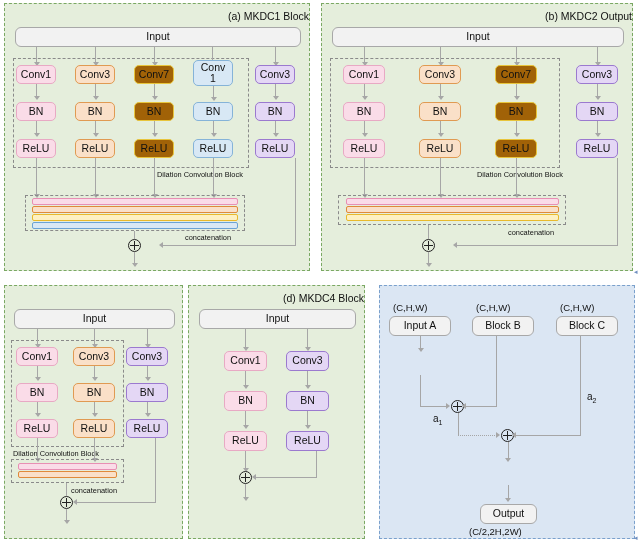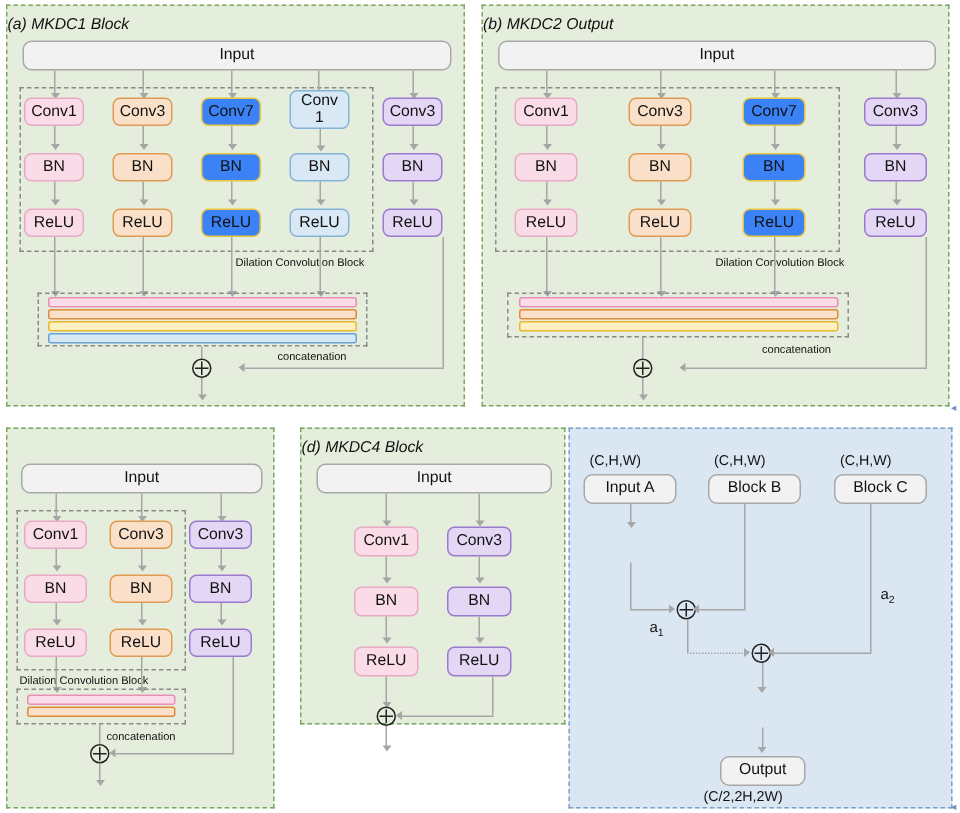--- a/index.html
+++ b/index.html
@@ -3,30 +3,30 @@
 <meta charset="utf-8">
 <style>
   html,body{margin:0;padding:0;background:#ffffff;}
   body{width:640px;height:542px;font-family:"Liberation Sans",sans-serif;color:#1a1a1a;overflow:hidden;}
   #root{position:relative;width:640px;height:542px;}
 
   .panel{position:absolute;box-sizing:border-box;}
   .panel.green{background:#e5eedc;border:1px dashed #7aa863;}
   .panel.blue{background:#dbe6f3;border:1px dashed #7aa0cc;}
 
-  .ptitle{position:absolute;left:0;right:0;text-align:left;font-size:10.5px;color:#111;white-space:nowrap;font-style:italic;}
+  .ptitle{position:absolute;left:0;right:0;text-align:right;font-size:10.5px;color:#111;white-space:nowrap;}
 
   
   .node{position:absolute;box-sizing:border-box;border-radius:5px;border:1px solid #999;
         display:flex;align-items:center;justify-content:center;text-align:center;
         font-size:10.5px;line-height:1.05;color:#111;}
   .node.input{background:#f2f2f2;border:1px solid #a8a8a8;border-radius:6px;}
   .node.pink  {background:#fadce8;border-color:#e8a9c4;}
   .node.orange{background:#fae0c8;border-color:#e09a52;}
-  .node.yellow{background:#3b82f6;border-color:#e8c53c;}
+  .node.yellow{background:#a16207;border-color:#e8c53c;}
   .node.blueb {background:#d8e8f5;border-color:#85b3d8;}
   .node.purple{background:#e4d7f5;border-color:#9b79cf;}
   .node.cream {background:#fdf0c2;border-color:#e8c53c;border-radius:6px;}
 
   
   .dbox{position:absolute;box-sizing:border-box;border:1px dashed #8a8a8a;background:transparent;}
   .dlabel{position:absolute;font-size:7.4px;color:#111;white-space:nowrap;}
 
   
   .stripe{position:absolute;box-sizing:border-box;border-radius:2px;}
@@ -264,21 +264,21 @@
     <div class="stripe s-pink" style="left:13px;top:177px;width:99px;height:7px;"></div>
     <div class="stripe s-orange" style="left:13px;top:185px;width:99px;height:7px;"></div>
     <div class="dlabel" style="left:66px;top:200px;">concatenation</div>
 
     <div class="ln lnv" style="left:61px;top:197px;height:13px;"></div>
     <div class="plus" style="left:55px;top:210px;"></div>
     <div class="ln lnv" style="left:61px;top:223px;height:12px;"></div>
       <div class="arw down" style="left:58.5px;top:234px;"></div>
   </div>
 
-  <div class="panel green" style="left:200px;top:285px;width:177px;height:198px;">
+  <div class="panel green" style="left:188px;top:285px;width:177px;height:254px;">
     <div class="ptitle" style="top:6px;">(d) MKDC4 Block</div>
 
     <div class="node input" style="left:10px;top:23px;width:157px;height:20px;">Input</div>
 
     <div class="ln lnv" style="left:56px;top:43px;height:19px;"></div>
       <div class="arw down" style="left:53.5px;top:61px;"></div>
     <div class="ln lnv" style="left:118px;top:43px;height:19px;"></div>
       <div class="arw down" style="left:115.5px;top:61px;"></div>
 
     <div class="node pink" style="left:35px;top:65px;width:43px;height:20px;">Conv1</div>

